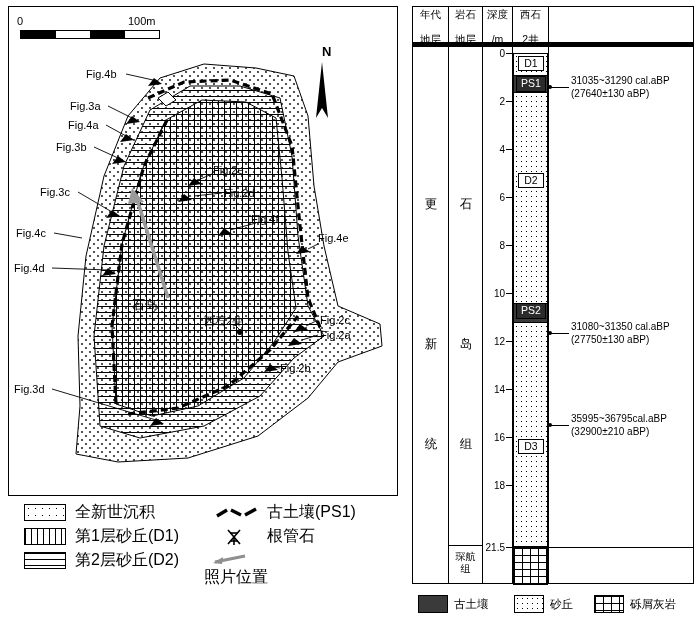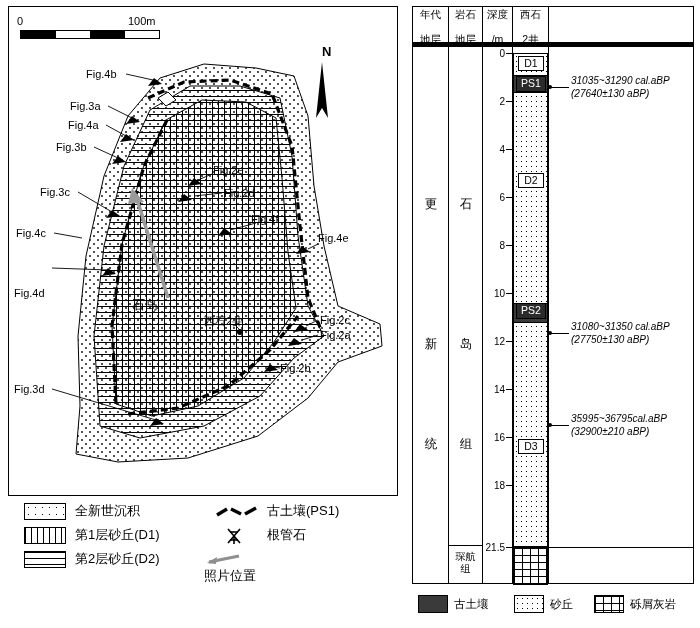--- a/index.html
+++ b/index.html
@@ -28,34 +28,34 @@
   .north .n{position:absolute;left:14px;top:0;font-size:13px;font-weight:bold;}
   .north svg{position:absolute;left:0;top:18px;}
 
   .map-label{position:absolute;font-size:11px;white-space:nowrap;}
   .map-label.big{font-size:13px;}
 
   
   .legend{position:absolute;left:16px;top:500px;width:380px;height:74px;}
   .legend .row{position:absolute;display:flex;align-items:center;}
   .legend .sw{width:42px;height:17px;border:1px solid #000;box-sizing:border-box;margin-right:9px;}
-  .legend .txt{font-size:13px;white-space:nowrap;}
+  .legend .txt{font-size:16px;white-space:nowrap;}
   .legend .nb{border:none;}
 
   
   .log-panel{position:absolute;left:412px;top:6px;width:282px;height:578px;border:1px solid #000;box-sizing:border-box;}
   .log-head{position:absolute;left:0;top:0;width:100%;height:40px;border-bottom:5px solid #000000;box-sizing:border-box;}
   .hc{position:absolute;top:0;height:40px;box-sizing:border-box;border-right:1px solid #000;
       font-size:10.5px;line-height:12.5px;text-align:center;display:flex;align-items:center;justify-content:center;}
   .hc span{display:block;}
   .hc.last{border-right:none;}
 
   .log-body{position:absolute;left:0;top:40px;width:100%;bottom:0;}
   .col{position:absolute;top:0;bottom:0;box-sizing:border-box;border-right:1px solid #000;}
-  .col.last{border-right:none;font-style:italic;}
+  .col.last{border-right:none;}
 
   .vtext{position:absolute;width:16px;font-size:12.5px;line-height:15px;text-align:center;}
   .depth-tick{position:absolute;right:2px;font-size:10px;transform:translateY(-50%);}
   .tickline{position:absolute;background:#000;height:1px;}
 
   .lith{position:absolute;left:0;width:100%;box-sizing:border-box;}
   .unitbox{position:absolute;border:1px solid #000;background:#fff;font-size:10.5px;
            text-align:center;box-sizing:border-box;padding:0 3px;line-height:13px;}
   .unitbox.dark{background:#2b2b2b;color:#fff;border-color:#000;}
 
@@ -173,21 +173,21 @@
     <div class="map-label" style="left:78px;top:62px;">Fig.4b</div>
     <div class="map-label" style="left:62px;top:94px;">Fig.3a</div>
     <div class="map-label" style="left:60px;top:113px;">Fig.4a</div>
     <div class="map-label" style="left:48px;top:135px;">Fig.3b</div>
     <div class="map-label" style="left:205px;top:158px;">Fig.2e</div>
     <div class="map-label" style="left:32px;top:180px;">Fig.3c</div>
     <div class="map-label" style="left:216px;top:181px;">Fig.2d</div>
     <div class="map-label" style="left:243px;top:207px;">Fig.4f</div>
     <div class="map-label" style="left:8px;top:221px;">Fig.4c</div>
     <div class="map-label" style="left:310px;top:226px;">Fig.4e</div>
-    <div class="map-label" style="left:6px;top:256px;margin-top:25px;">Fig.4d</div>
+    <div class="map-label" style="left:6px;top:256px;">Fig.4d</div>
     <div class="map-label" style="left:312px;top:308px;">Fig.2c</div>
     <div class="map-label" style="left:312px;top:323px;">Fig.2a</div>
     <div class="map-label" style="left:272px;top:356px;">Fig.2b</div>
     <div class="map-label" style="left:6px;top:377px;">Fig.3d</div>
 
     <svg width="390" height="490" style="position:absolute;left:0;top:0;pointer-events:none;">
       <g stroke="#000" stroke-width="0.9" fill="none">
         <line x1="118" y1="68" x2="145" y2="74"></line>
         <line x1="100" y1="100" x2="124" y2="112"></line>
         <line x1="98" y1="119" x2="118" y2="130"></line>

